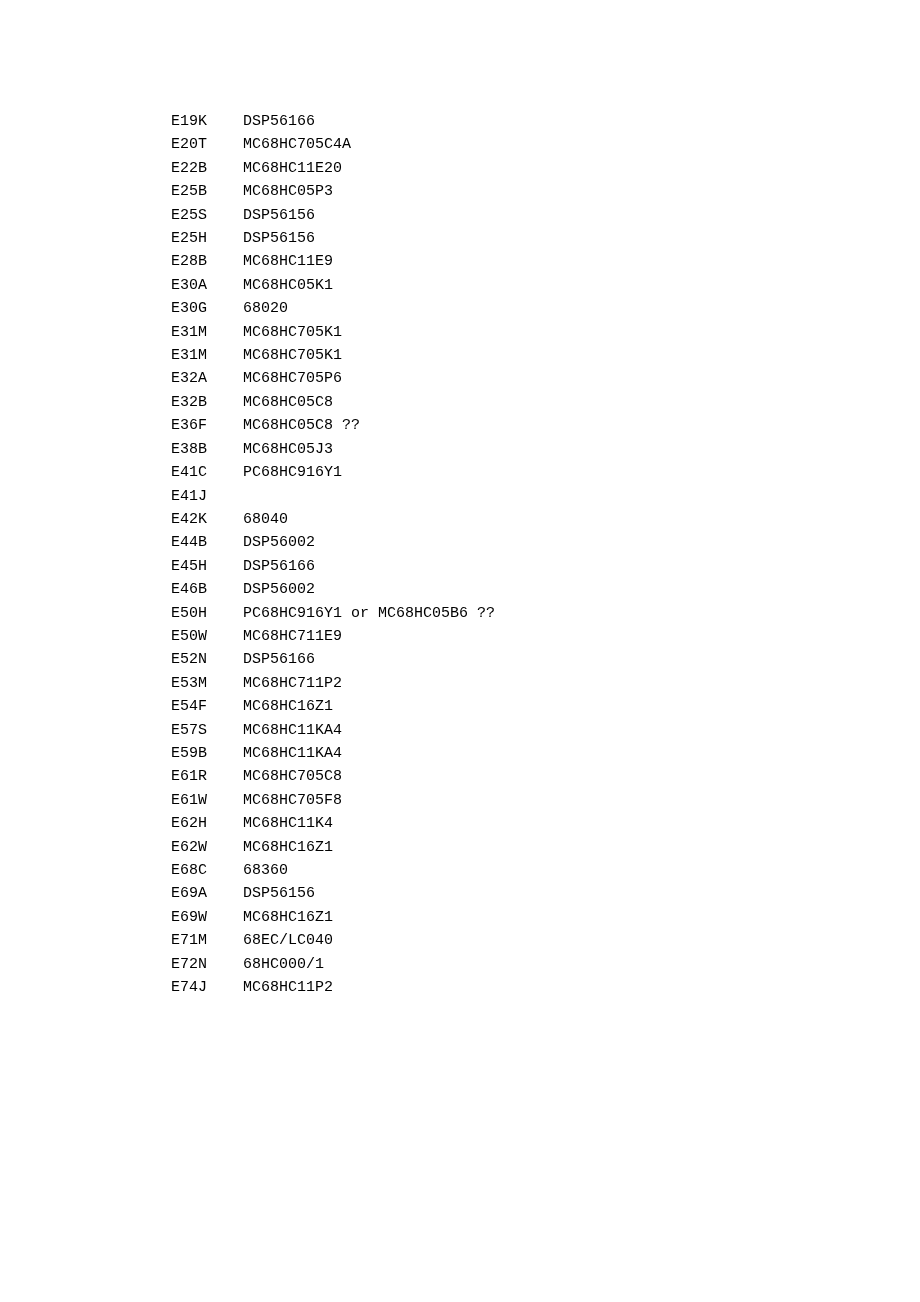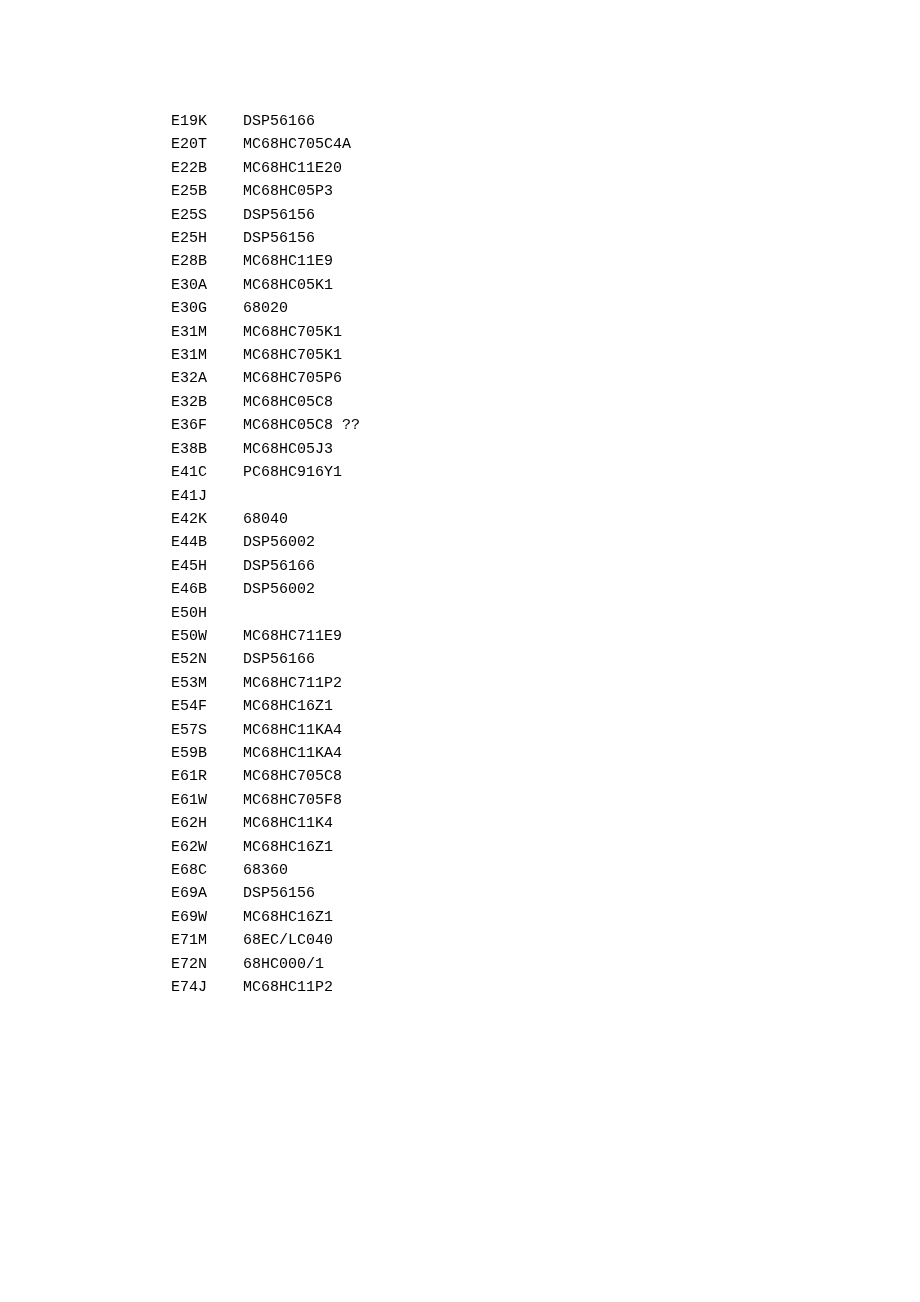--- a/index.html
+++ b/index.html
@@ -51,21 +51,21 @@
       <div class="row"><span class="code-col">E32A</span><span class="part-col">MC68HC705P6</span></div>
       <div class="row"><span class="code-col">E32B</span><span class="part-col">MC68HC05C8</span></div>
       <div class="row"><span class="code-col">E36F</span><span class="part-col">MC68HC05C8 ??</span></div>
       <div class="row"><span class="code-col">E38B</span><span class="part-col">MC68HC05J3</span></div>
       <div class="row"><span class="code-col">E41C</span><span class="part-col">PC68HC916Y1</span></div>
       <div class="row"><span class="code-col">E41J</span></div>
       <div class="row"><span class="code-col">E42K</span><span class="part-col">68040</span></div>
       <div class="row"><span class="code-col">E44B</span><span class="part-col">DSP56002</span></div>
       <div class="row"><span class="code-col">E45H</span><span class="part-col">DSP56166</span></div>
       <div class="row"><span class="code-col">E46B</span><span class="part-col">DSP56002</span></div>
-      <div class="row"><span class="code-col">E50H</span></div>
+      <div class="row"><span class="code-col">E50H</span><span class="part-col">PC68HC916Y1 or MC68HC05B6 ??</span></div>
       <div class="row"><span class="code-col">E50W</span><span class="part-col">MC68HC711E9</span></div>
       <div class="row"><span class="code-col">E52N</span><span class="part-col">DSP56166</span></div>
       <div class="row"><span class="code-col">E53M</span><span class="part-col">MC68HC711P2</span></div>
       <div class="row"><span class="code-col">E54F</span><span class="part-col">MC68HC16Z1</span></div>
       <div class="row"><span class="code-col">E57S</span><span class="part-col">MC68HC11KA4</span></div>
       <div class="row"><span class="code-col">E59B</span><span class="part-col">MC68HC11KA4</span></div>
       <div class="row"><span class="code-col">E61R</span><span class="part-col">MC68HC705C8</span></div>
       <div class="row"><span class="code-col">E61W</span><span class="part-col">MC68HC705F8</span></div>
       <div class="row"><span class="code-col">E62H</span><span class="part-col">MC68HC11K4</span></div>
       <div class="row"><span class="code-col">E62W</span><span class="part-col">MC68HC16Z1</span></div>

